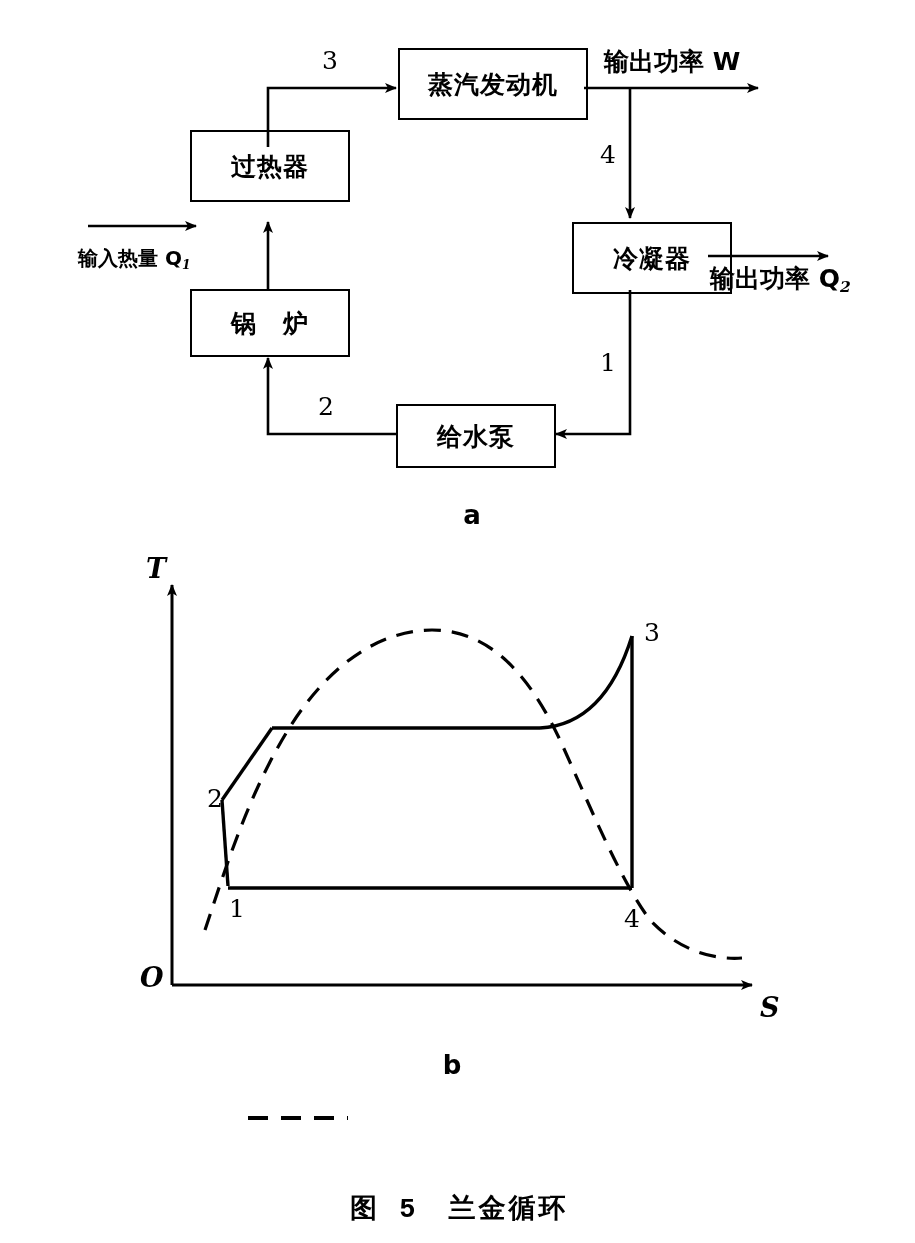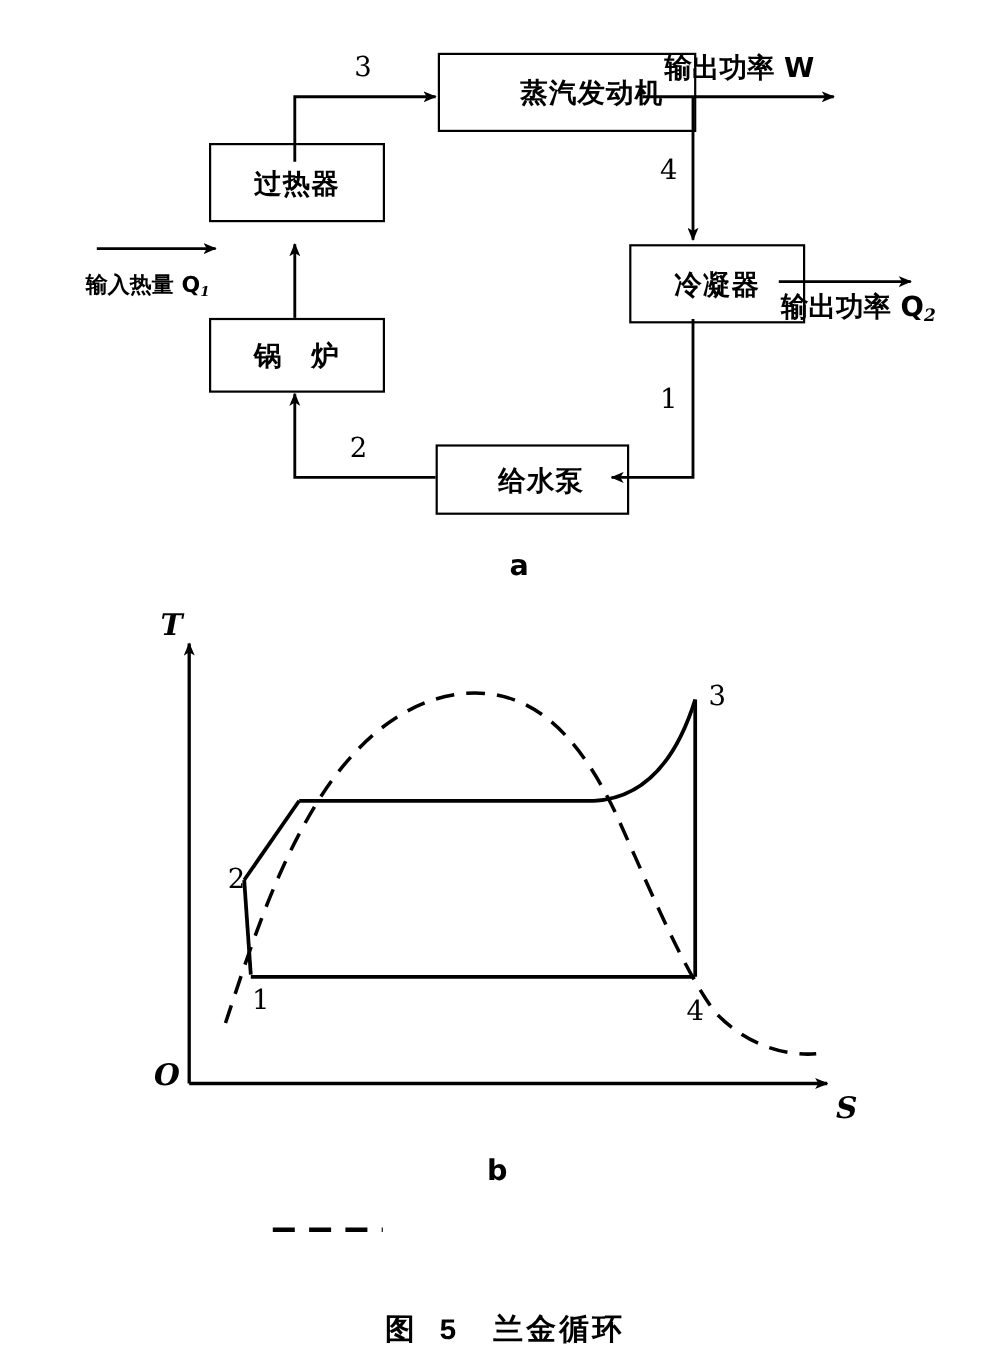--- a/index.html
+++ b/index.html
@@ -79,37 +79,37 @@
   .ital {
     font-family: "DejaVu Serif", "Liberation Serif", serif;
     font-style: italic;
   }
 </style>
 </head>
 <body>
 
 <div id="page">
 
-  <div class="box" style="left:398px; top:48px; width:186px; height:68px;padding-left:45px;">
+  <div class="box" style="left:398px; top:48px; width:186px; height:68px;">
     <span>蒸汽发动机</span>
   </div>
 
   <div class="box" style="left:190px; top:130px; width:156px; height:68px;text-align:right;">
     <span>过热器</span>
   </div>
 
   <div class="box" style="left:190px; top:289px; width:156px; height:64px;">
     <span>锅　炉</span>
   </div>
 
   <div class="box" style="left:572px; top:222px; width:156px; height:68px;font-family:Liberation Serif, serif;">
     <span>冷凝器</span>
   </div>
 
-  <div class="box" style="left:396px; top:404px; width:156px; height:60px;padding-left:16px;">
+  <div class="box" style="left:396px; top:404px; width:156px; height:60px;">
     <span>给水泵</span>
   </div>
 
   <div class="lbl" style="left:78px; top:245px; font-size:20px;">
     <span>输入热量 Q</span><span class="sub ital">1</span>
   </div>
 
   <div class="lbl" style="left:604px; top:45px; font-size:25px;">
     <span>输出功率 W</span>
   </div>

